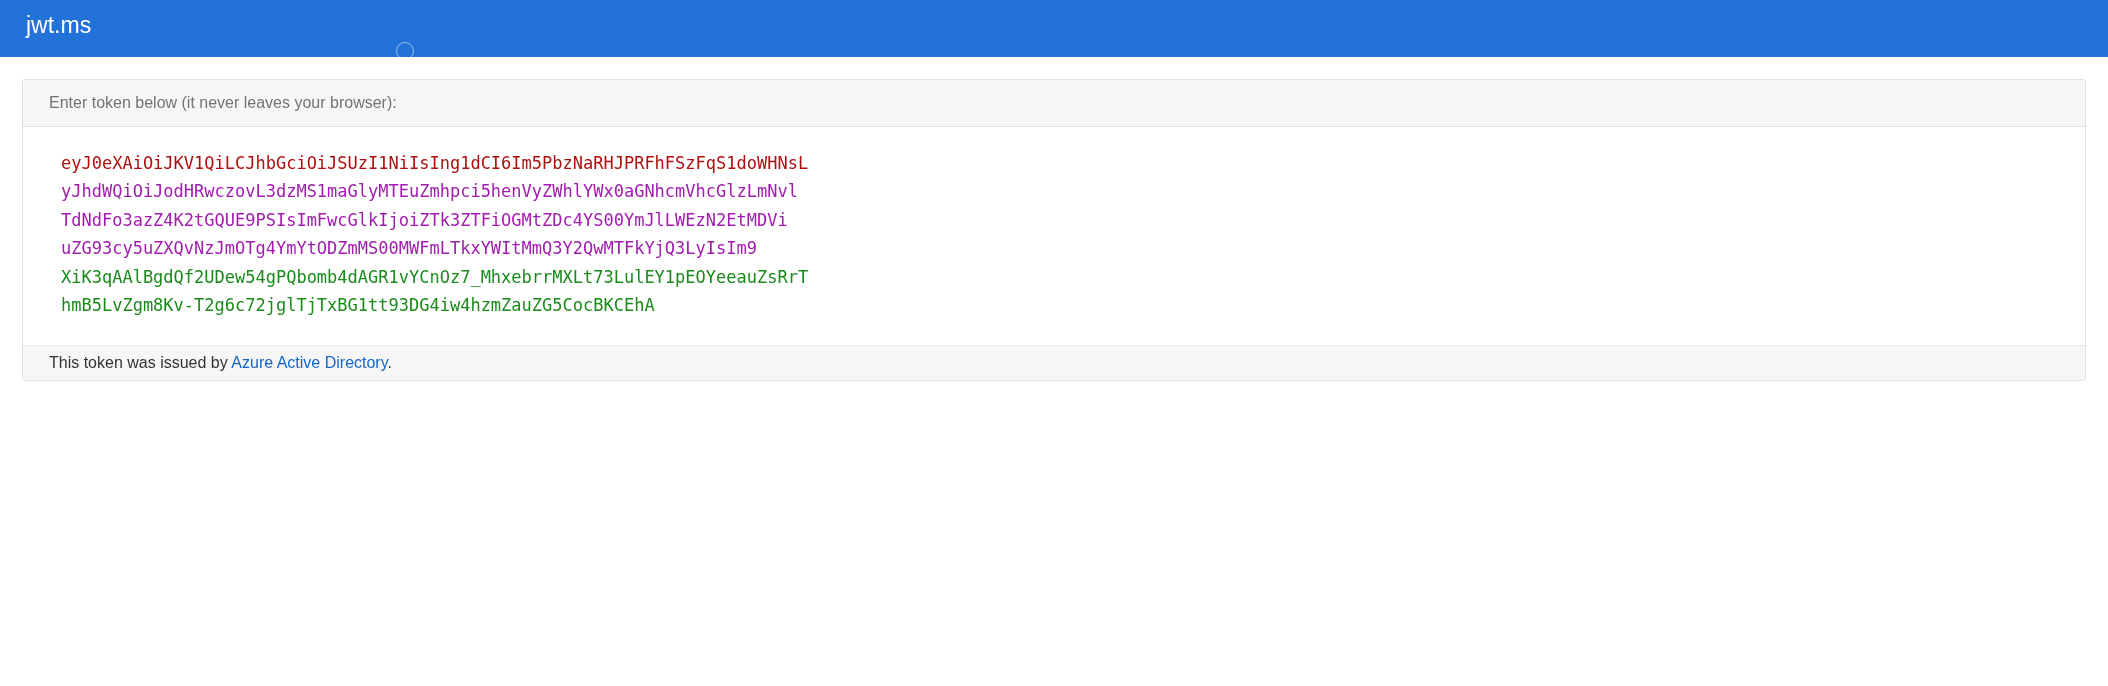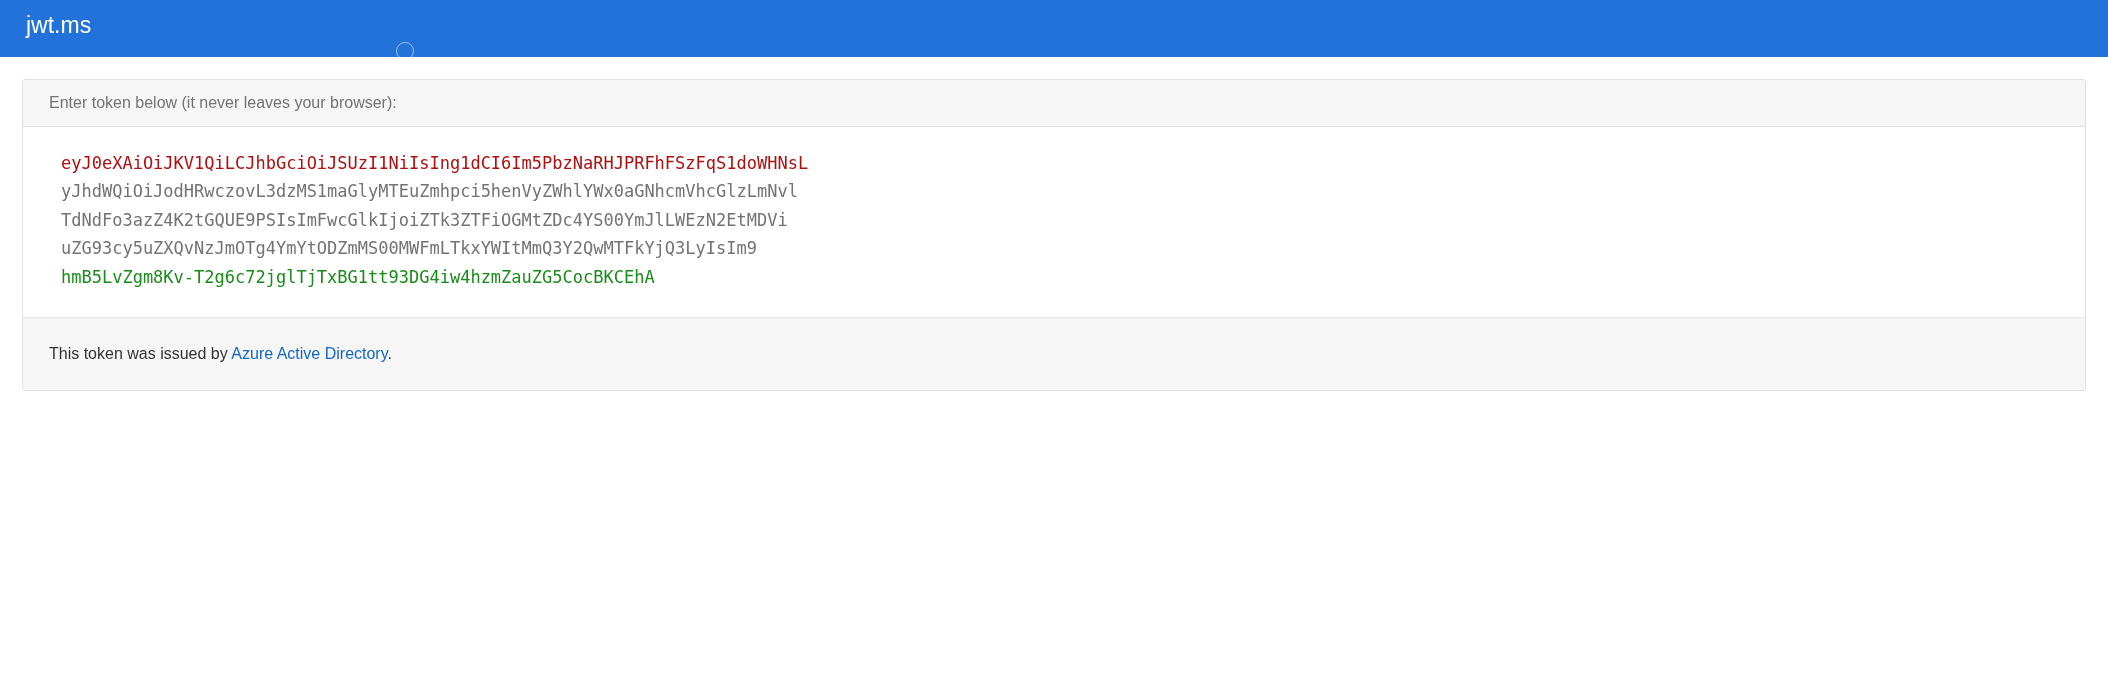--- a/index.html
+++ b/index.html
@@ -49,29 +49,29 @@
       font-family: "Segoe UI", Consolas, monospace;
       font-size: 17px;
       line-height: 1.67;
       word-break: break-all;
       white-space: normal;
     }
     .token-red {
       color: #af0f0f;
     }
     .token-blue {
-      color: #737373;
+      color: #a21caf;
     }
     .token-green {
       color: #1a8b1a;
     }
     .panel-footer {
       background: #f6f6f6;
       border-top: 1px solid #e9e9e9;
-      padding: 27px 26px;
+      padding: 8px 26px;
       color: #333;
       font-size: 16px;
     }
     .panel-footer a {
       color: #1366c9;
       text-decoration: none;
     }
     .token-line {
       display: block;
       margin-left: 12px;
@@ -87,20 +87,21 @@
 
 <div class="container">
   <div class="panel">
     <div class="panel-header">Enter token below (it never leaves your browser):</div>
 
     <div class="token-body">
       <span class="token-line token-red">eyJ0eXAiOiJKV1QiLCJhbGciOiJSUzI1NiIsIng1dCI6Im5PbzNaRHJPRFhFSzFqS1doWHNsL</span>
       <span class="token-line token-blue">yJhdWQiOiJodHRwczovL3dzMS1maGlyMTEuZmhpci5henVyZWhlYWx0aGNhcmVhcGlzLmNvl</span>
       <span class="token-line token-blue">TdNdFo3azZ4K2tGQUE9PSIsImFwcGlkIjoiZTk3ZTFiOGMtZDc4YS00YmJlLWEzN2EtMDVi</span>
       <span class="token-line token-blue">uZG93cy5uZXQvNzJmOTg4YmYtODZmMS00MWFmLTkxYWItMmQ3Y2QwMTFkYjQ3LyIsIm9</span>
+      <span class="token-line token-green">XiK3qAAlBgdQf2UDew54gPQbomb4dAGR1vYCnOz7_MhxebrrMXLt73LulEY1pEOYeeauZsRrT</span>
       <span class="token-line token-green">hmB5LvZgm8Kv-T2g6c72jglTjTxBG1tt93DG4iw4hzmZauZG5CocBKCEhA</span>
     </div>
 
     <div class="panel-footer">
       <span>This token was issued by </span><a href="#">Azure Active Directory</a><span>.</span>
     </div>
   </div>
 </div>
 
 </body></html>

